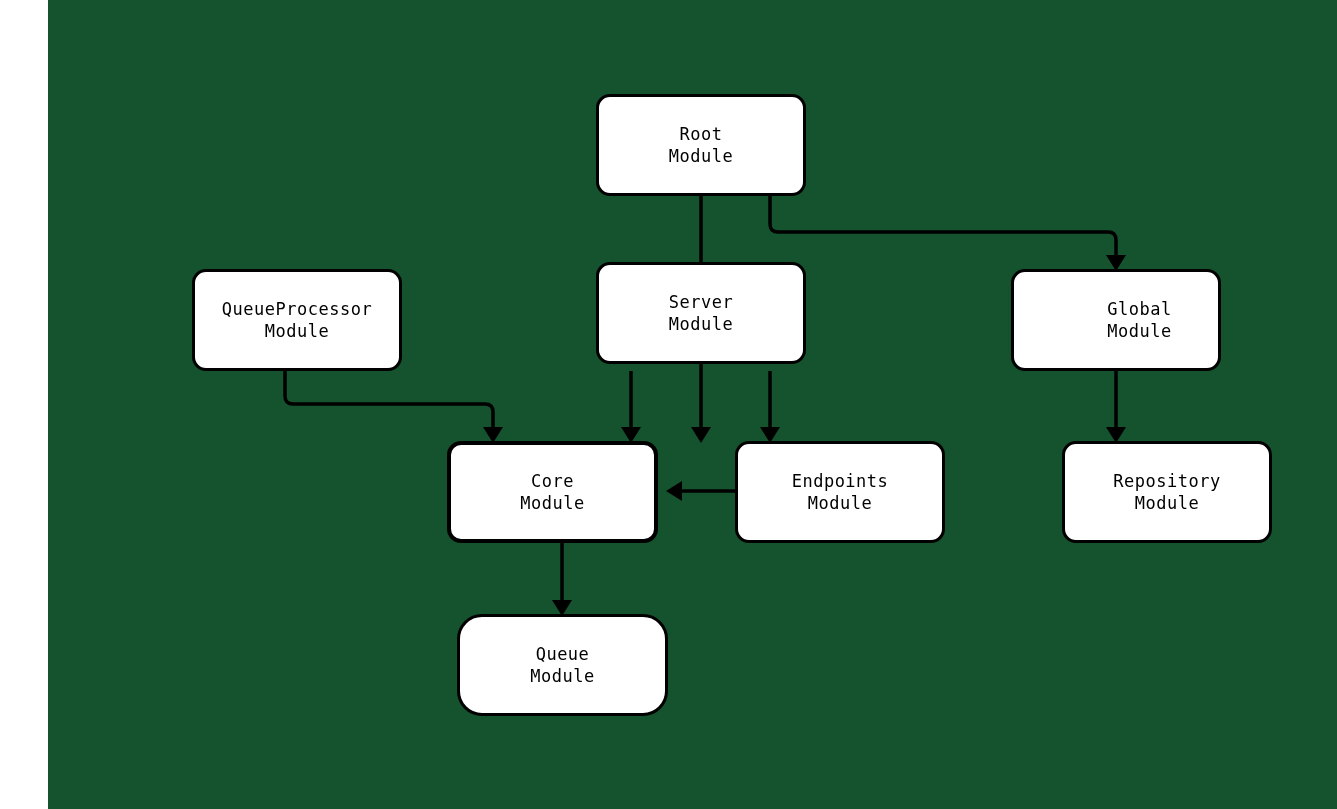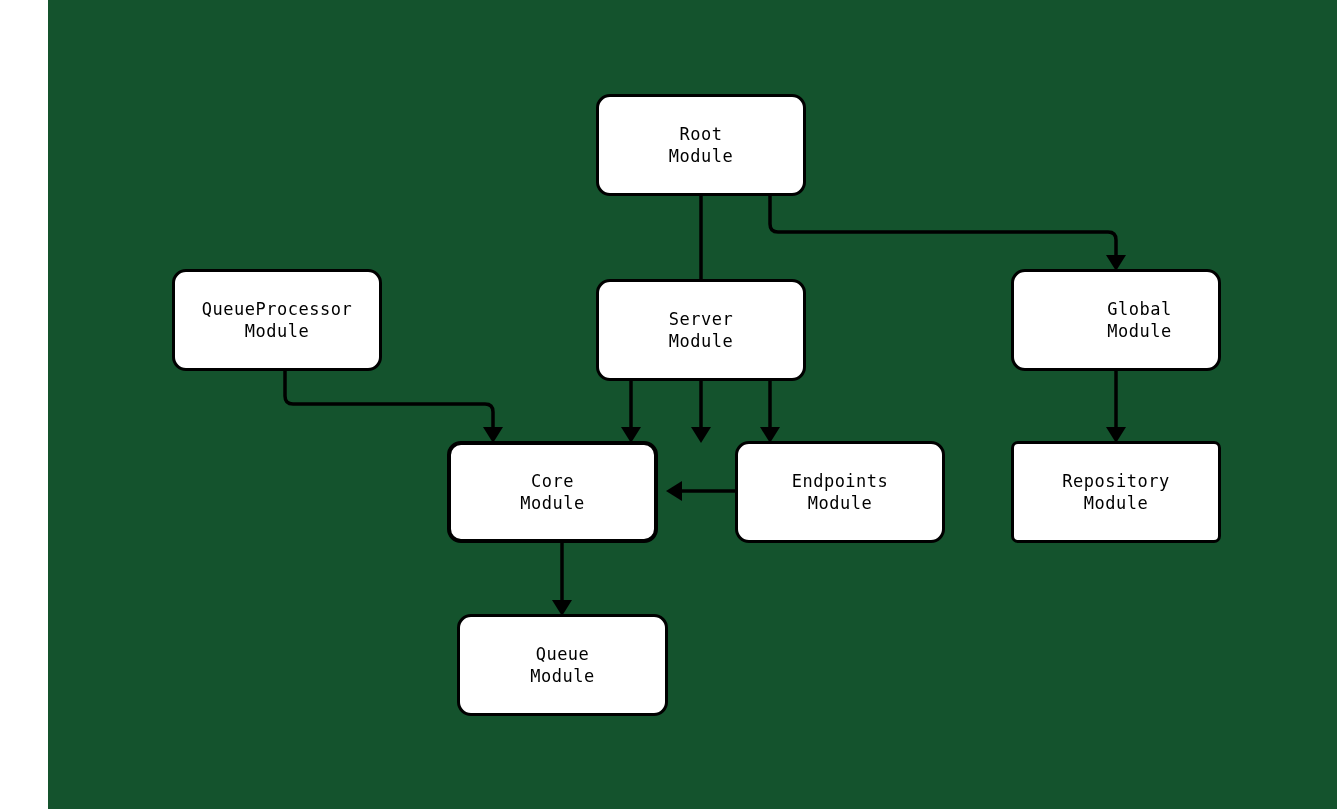--- a/index.html
+++ b/index.html
@@ -78,43 +78,43 @@
         <path d="M 514 543 L 514 600"></path>
         <polygon points="504,600 514,616 524,600" fill="#000000" stroke="none"></polygon>
       </g>
   </svg>
 
   <div id="nodes-layer">
       <div class="node" style="left: 548px; top: 94px; width: 210px; height: 102px;">
         <div class="node-label">Root</div>
         <div class="node-label">Module</div>
       </div>
-      <div class="node" style="left: 124px; top: 269px; width: 210px; height: 102px; justify-content: center;">
+      <div class="node" style="left: 144px; top: 269px; width: 210px; height: 102px; justify-content: center;">
         <div class="node-label">QueueProcessor</div>
         <div class="node-label">Module</div>
       </div>
-      <div class="node" style="left: 548px; top: 279px; width: 210px; height: 102px;">
+      <div class="node" style="left: 548px; top: 262px; width: 210px; height: 102px;">
         <div class="node-label">Server</div>
         <div class="node-label">Module</div>
       </div>
       <div class="node" style="left: 963px; top: 269px; width: 210px; height: 102px; padding-left: 47px;">
         <div class="node-label">Global</div>
         <div class="node-label">Module</div>
       </div>
       <div class="node emphasis" style="left: 399px; top: 441px; width: 211px; height: 102px;">
         <div class="node-label">Core</div>
         <div class="node-label">Module</div>
       </div>
       <div class="node" style="left: 687px; top: 441px; width: 210px; height: 102px;">
         <div class="node-label">Endpoints</div>
         <div class="node-label">Module</div>
       </div>
-      <div class="node" style="left: 963px; top: 441px; width: 210px; height: 102px; border-radius: 7px;">
+      <div class="node" style="left: 1014px; top: 441px; width: 210px; height: 102px;">
         <div class="node-label">Repository</div>
         <div class="node-label">Module</div>
       </div>
-      <div class="node" style="left: 409px; top: 614px; width: 211px; height: 102px;">
+      <div class="node" style="left: 409px; top: 614px; width: 211px; height: 102px; border-radius: 25px;">
         <div class="node-label">Queue</div>
         <div class="node-label">Module</div>
       </div>
     </div>
 
 </div>
 
 </body></html>

